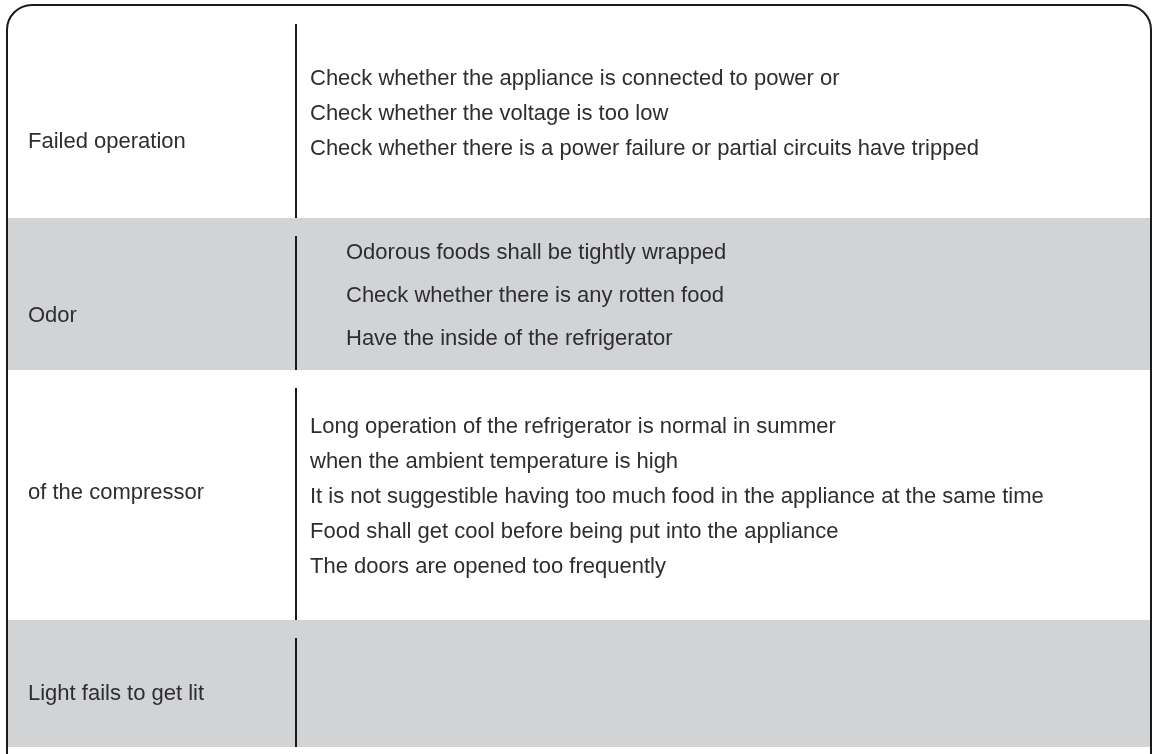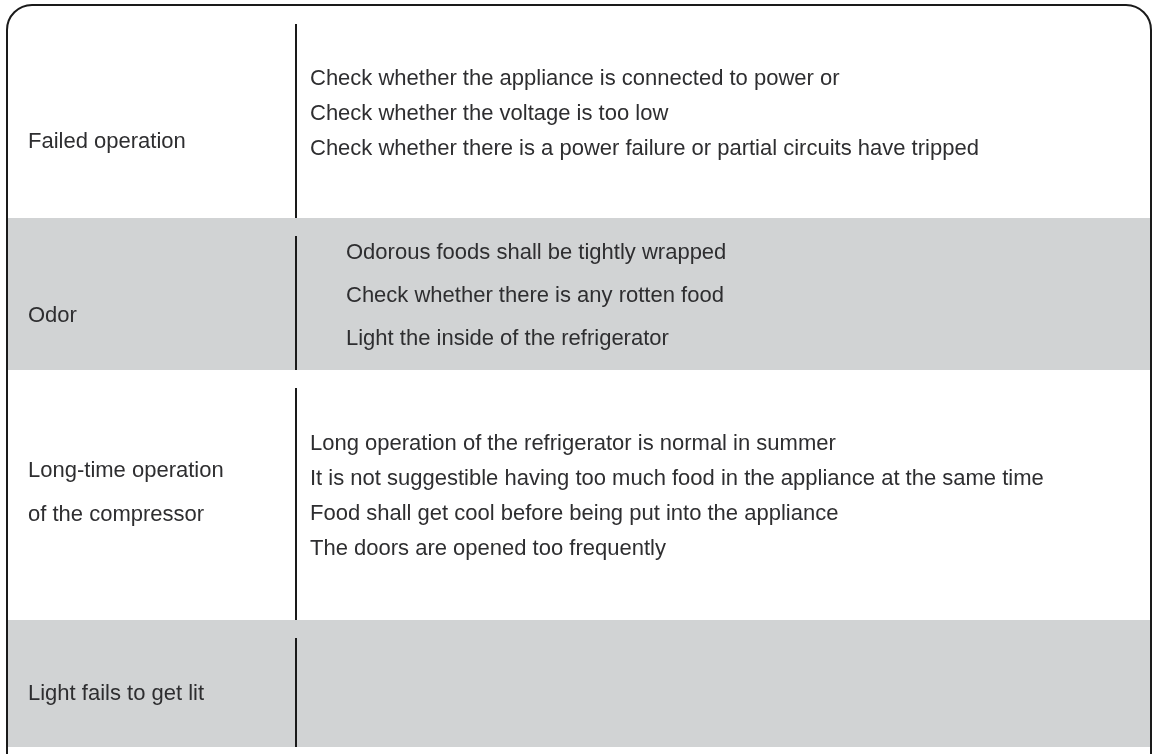--- a/index.html
+++ b/index.html
@@ -80,31 +80,31 @@
     </div>
   </div>
 
   <div class="row r2 shaded">
     <div class="cell problem">
       <div class="pline shift-d11">Odor</div>
     </div>
     <div class="cell solution">
       <div class="sline">Odorous foods shall be tightly wrapped</div>
       <div class="sline">Check whether there is any rotten food</div>
-      <div class="sline">Light the inside of the refrigerator</div>
+      <div class="sline">Have the inside of the refrigerator</div>
     </div>
   </div>
 
   <div class="row r3">
     <div class="cell problem">
-      <div class="pline shift-u12">Long-time operation</div>
       <div class="pline shift-u12">of the compressor</div>
     </div>
     <div class="cell solution">
       <div class="sline">Long operation of the refrigerator is normal in summer</div>
+      <div class="sline">when the ambient temperature is high</div>
       <div class="sline">It is not suggestible having too much food in the appliance at the same time</div>
       <div class="sline">Food shall get cool before being put into the appliance</div>
       <div class="sline">The doors are opened too frequently</div>
     </div>
   </div>
 
   <div class="row r4 shaded">
     <div class="cell problem">
       <div class="pline">Light fails to get lit</div>
     </div>

